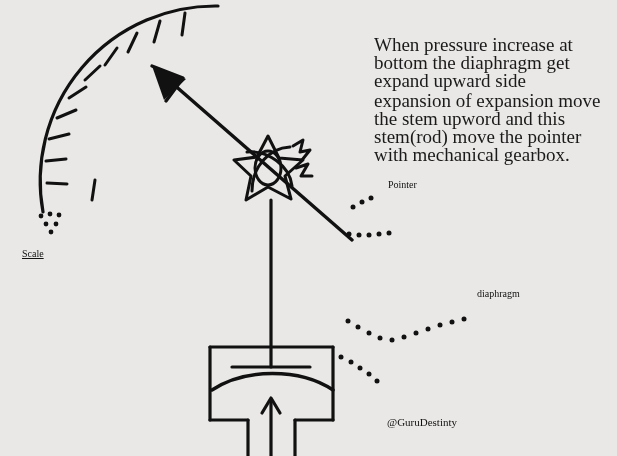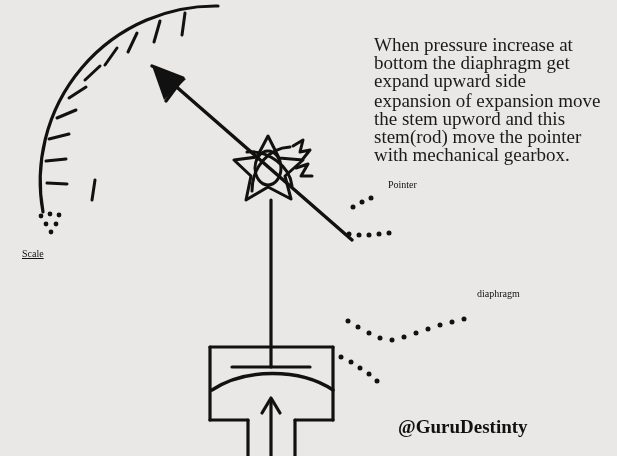--- a/index.html
+++ b/index.html
@@ -42,21 +42,21 @@
   }
   .label {
     position: absolute;
     font-family: "Liberation Serif", serif;
     font-size: 10px;
     color: #111;
   }
   #label-scale   { left: 22px;  top: 248px; text-decoration: underline; }
   #label-pointer { left: 388px; top: 179px; }
   #label-diaphragm { left: 477px; top: 288px; }
-  #label-credit  { left: 398px; top: 416px; font-size: 19px; font-weight: bold; }
+  #label-credit  { left: 387px; top: 416px; font-size: 11px; }
 </style>
 </head>
 <body>
 
 <svg id="canvas" viewBox="0 0 617 456">
 
   <g>
     <path d="M 218 6 A 175 175 0 0 0 43 212" fill="none" stroke="#111" stroke-width="3.2" stroke-linecap="round"></path>
   </g>
 

